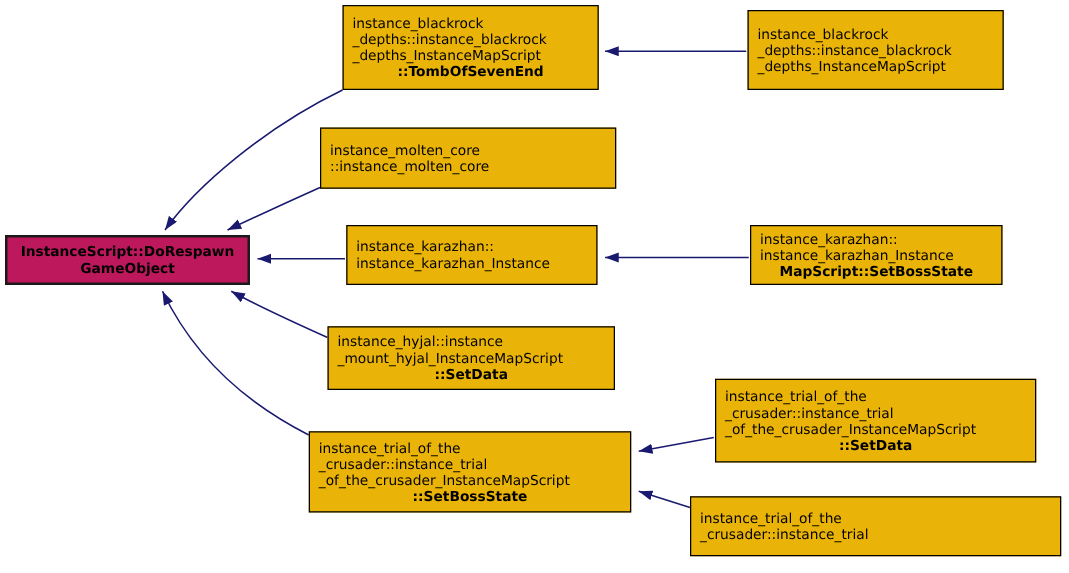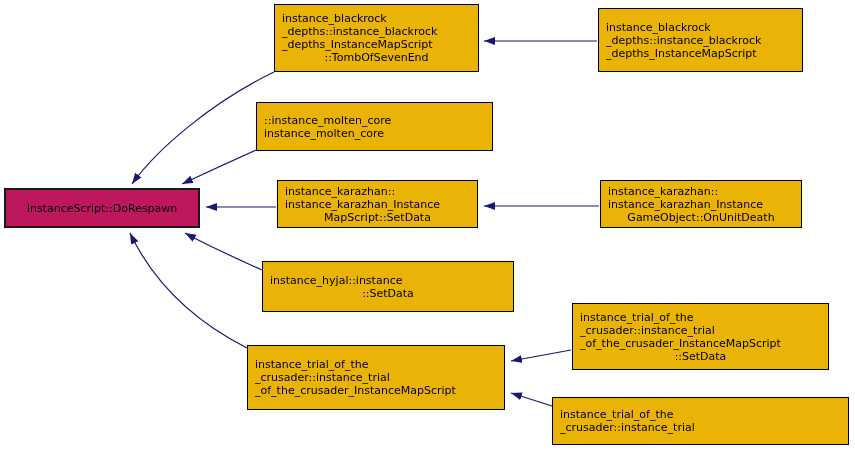--- a/index.html
+++ b/index.html
@@ -22,21 +22,21 @@
     font-size:11px;
     line-height:13px;
     color:#000000;
     padding:2px 4px;
   }
   .node.hl{
     background:#be185d;
     border:2px solid #1a1a1a;
   }
   .ln{white-space:nowrap;text-align:left;padding-left:3px;}
-  .ln.c{text-align:center;padding-left:0;}
+  .ln.c{text-align:center;padding-left:0;font-weight:bold;}
 </style>
 </head>
 <body>
 
 <div id="canvas">
 
   <svg id="edges" width="855" height="458" viewBox="0 0 855 458">
     <defs>
       <marker id="arrow" markerUnits="userSpaceOnUse" markerWidth="12" markerHeight="9" refX="11" refY="4" orient="auto">
         <path d="M0,0 L11,4 L0,8 Z" fill="#191970"></path>
@@ -50,61 +50,63 @@
       <path d="M 247,348 C 186,317 150,275 130,233" marker-end="url(#arrow)"></path>
       <path d="M 597,41 L 484,41" marker-end="url(#arrow)"></path>
       <path d="M 599,206 L 484,206" marker-end="url(#arrow)"></path>
       <path d="M 571,350 L 511,361" marker-end="url(#arrow)"></path>
       <path d="M 552,406 L 511,393" marker-end="url(#arrow)"></path>
     </g>
   </svg>
 
   <div class="node hl" style="left:4px;top:188px;width:196px;height:40px">
     <div class="ln c">InstanceScript::DoRespawn</div>
+    <div class="ln c">GameObject</div>
   </div>
 
   <div class="node" style="left:274px;top:4px;width:205px;height:68px">
     <div class="ln">instance_blackrock</div>
     <div class="ln">_depths::instance_blackrock</div>
     <div class="ln">_depths_InstanceMapScript</div>
     <div class="ln c">::TombOfSevenEnd</div>
   </div>
 
   <div class="node" style="left:598px;top:8px;width:205px;height:64px">
     <div class="ln">instance_blackrock</div>
     <div class="ln">_depths::instance_blackrock</div>
     <div class="ln">_depths_InstanceMapScript</div>
   </div>
 
   <div class="node" style="left:256px;top:102px;width:237px;height:49px">
+    <div class="ln">instance_molten_core</div>
     <div class="ln">::instance_molten_core</div>
-    <div class="ln">instance_molten_core</div>
   </div>
 
   <div class="node" style="left:277px;top:180px;width:201px;height:48px">
     <div class="ln">instance_karazhan::</div>
     <div class="ln">instance_karazhan_Instance</div>
-    <div class="ln c">MapScript::SetData</div>
   </div>
 
   <div class="node" style="left:600px;top:180px;width:202px;height:48px">
     <div class="ln">instance_karazhan::</div>
     <div class="ln">instance_karazhan_Instance</div>
-    <div class="ln c">GameObject::OnUnitDeath</div>
+    <div class="ln c">MapScript::SetBossState</div>
   </div>
 
-  <div class="node" style="left:262px;top:261px;width:252px;height:51px">
+  <div class="node" style="left:262px;top:261px;width:230px;height:51px">
     <div class="ln">instance_hyjal::instance</div>
+    <div class="ln">_mount_hyjal_InstanceMapScript</div>
     <div class="ln c">::SetData</div>
   </div>
 
   <div class="node" style="left:247px;top:345px;width:258px;height:65px">
     <div class="ln">instance_trial_of_the</div>
     <div class="ln">_crusader::instance_trial</div>
     <div class="ln">_of_the_crusader_InstanceMapScript</div>
+    <div class="ln c">::SetBossState</div>
   </div>
 
   <div class="node" style="left:572px;top:303px;width:257px;height:67px">
     <div class="ln">instance_trial_of_the</div>
     <div class="ln">_crusader::instance_trial</div>
     <div class="ln">_of_the_crusader_InstanceMapScript</div>
     <div class="ln c">::SetData</div>
   </div>
 
   <div class="node" style="left:552px;top:397px;width:297px;height:48px">

